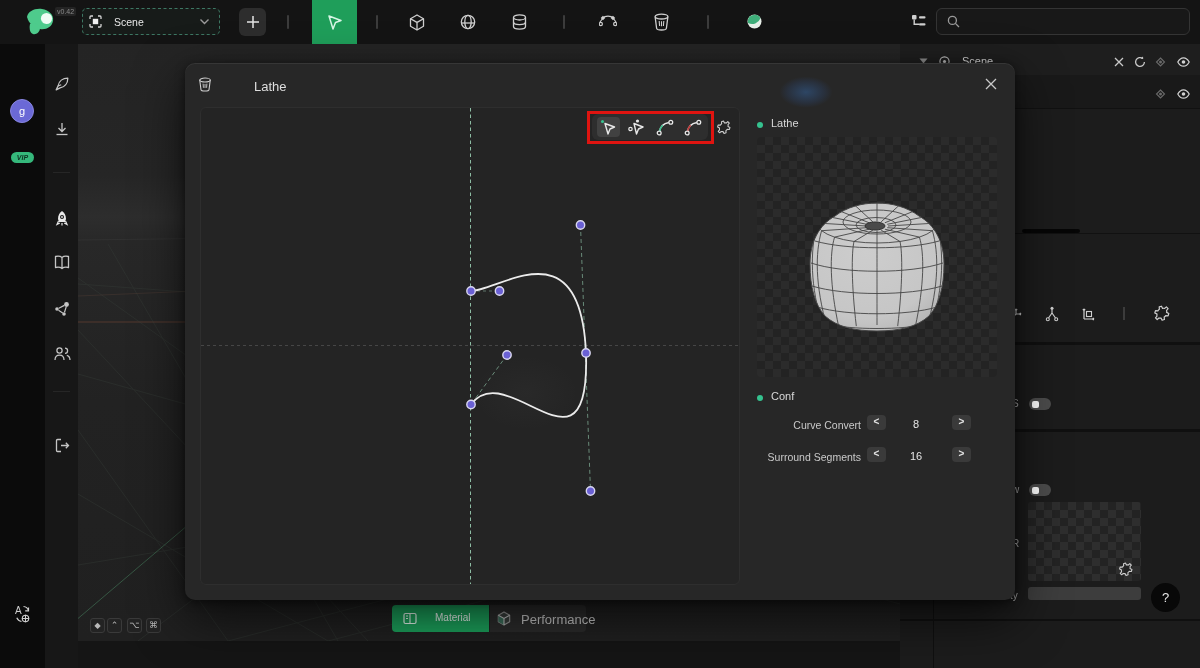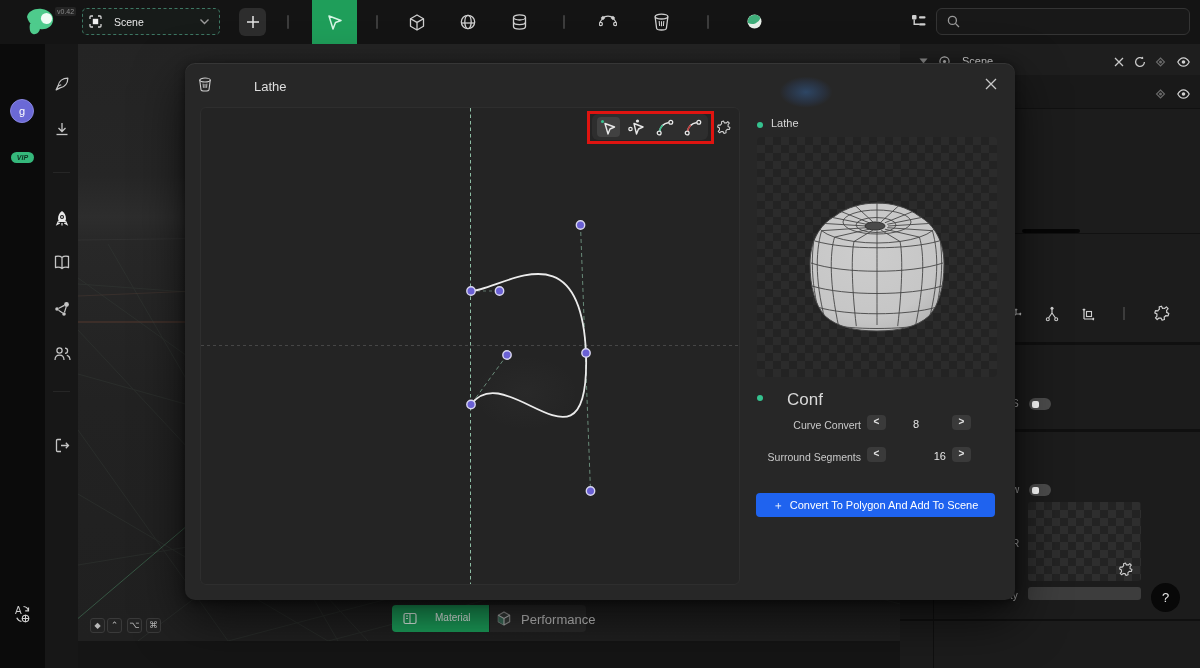--- a/index.html
+++ b/index.html
@@ -372,28 +372,27 @@
             <path d="M131.0 89.0 L180.0 86.0 M130.2 90.7 L175.4 93.7 M127.8 92.2 L162.4 100.1 M124.2 93.2 L143.0 104.5 M120.0 93.5 L120.0 106.0 M115.8 93.2 L97.0 104.5 M112.2 92.2 L77.6 100.1 M109.8 90.7 L64.6 93.7 M109.0 89.0 L60.0 86.0 M109.8 87.3 L64.6 78.3 M112.2 85.8 L77.6 71.9 M115.8 84.8 L97.0 67.5 M120.0 84.5 L120.0 66.0 M124.2 84.8 L143.0 67.5 M127.8 85.8 L162.4 71.9 M130.2 87.3 L175.4 78.3"></path>
             <path d="M180.0 86.0 C187.0 116.0 187.0 148.0 174.0 191.0 M175.4 93.7 C181.9 116.0 181.9 148.0 169.9 190.8 M162.4 100.1 C167.4 116.0 167.4 148.0 158.2 190.1 M143.0 104.5 C145.6 116.0 145.6 148.0 140.7 189.1 M120.0 106.0 C120.0 116.0 120.0 148.0 120.0 188.0 M97.0 104.5 C94.4 116.0 94.4 148.0 99.3 189.1 M77.6 100.1 C72.6 116.0 72.6 148.0 81.8 190.1 M64.6 93.7 C58.1 116.0 58.1 148.0 70.1 190.8 M60.0 86.0 C53.0 116.0 53.0 148.0 66.0 191.0"></path>
             <path d="M58.0 104.0 C89.0 113.0 151.0 113.0 182.0 104.0 M54.0 126.0 C87.0 137.0 153.0 137.0 186.0 126.0 M55.0 149.0 C87.5 159.0 152.5 159.0 185.0 149.0 M60.0 170.0 C90.0 179.0 150.0 179.0 180.0 170.0 M69.0 187.0 C94.5 193.0 145.5 193.0 171.0 187.0"></path>
           </g>
           <ellipse cx="118" cy="89" rx="10" ry="4" fill="#4a4a4a" stroke="#303030" stroke-width="1"></ellipse>
           <ellipse cx="119" cy="88" rx="20" ry="7.5" fill="none" stroke="#454545" stroke-width="0.9"></ellipse>
         </svg>
       </div>
 
       <div class="abs" style="left:2px;top:288px;width:6px;height:6px;border-radius:50%;background:#35c28f;"></div>
-      <div class="abs" style="left:32px;top:283px;font-size:17px;color:#d8d8d8;">Conf</div>
+      <div class="abs" style="left:16px;top:283px;font-size:11px;color:#d8d8d8;">Conf</div>
 
       <div class="abs" style="left:0;top:312px;width:106px;text-align:right;font-size:10.5px;color:#c9c9c9;">Curve Convert</div>
       <div class="abs" style="left:112px;top:308px;width:19px;height:15px;background:#3a3a3a;border-radius:4px;color:#e3e3e3;font-size:10px;font-weight:bold;text-align:center;line-height:14px;">&lt;</div>
       <div class="abs" style="left:131px;top:311px;width:60px;text-align:center;font-size:11px;color:#e5e5e5;">8</div>
       <div class="abs" style="left:197px;top:308px;width:19px;height:15px;background:#3a3a3a;border-radius:4px;color:#e3e3e3;font-size:10px;font-weight:bold;text-align:center;line-height:14px;">&gt;</div>
       <div class="abs" style="left:0;top:344px;width:106px;text-align:right;font-size:10.5px;color:#c9c9c9;">Surround Segments</div>
       <div class="abs" style="left:112px;top:340px;width:19px;height:15px;background:#3a3a3a;border-radius:4px;color:#e3e3e3;font-size:10px;font-weight:bold;text-align:center;line-height:14px;">&lt;</div>
-      <div class="abs" style="left:131px;top:343px;width:60px;text-align:right;font-size:11px;color:#e5e5e5;">16</div>
+      <div class="abs" style="left:131px;top:343px;width:60px;text-align:center;font-size:11px;color:#e5e5e5;">16</div>
       <div class="abs" style="left:197px;top:340px;width:19px;height:15px;background:#3a3a3a;border-radius:4px;color:#e3e3e3;font-size:10px;font-weight:bold;text-align:center;line-height:14px;">&gt;</div>
 
-      <div class="abs" style="left:1px;top:386px;width:239px;height:24px;background:#1f63ef;border-radius:4px;color:#fff;font-size:11px;text-align:center;line-height:24px;">＋&nbsp; Convert To Polygon And Add To Scene</div>
     </div>
   </div>
 
 </div>
 
 </body></html>

